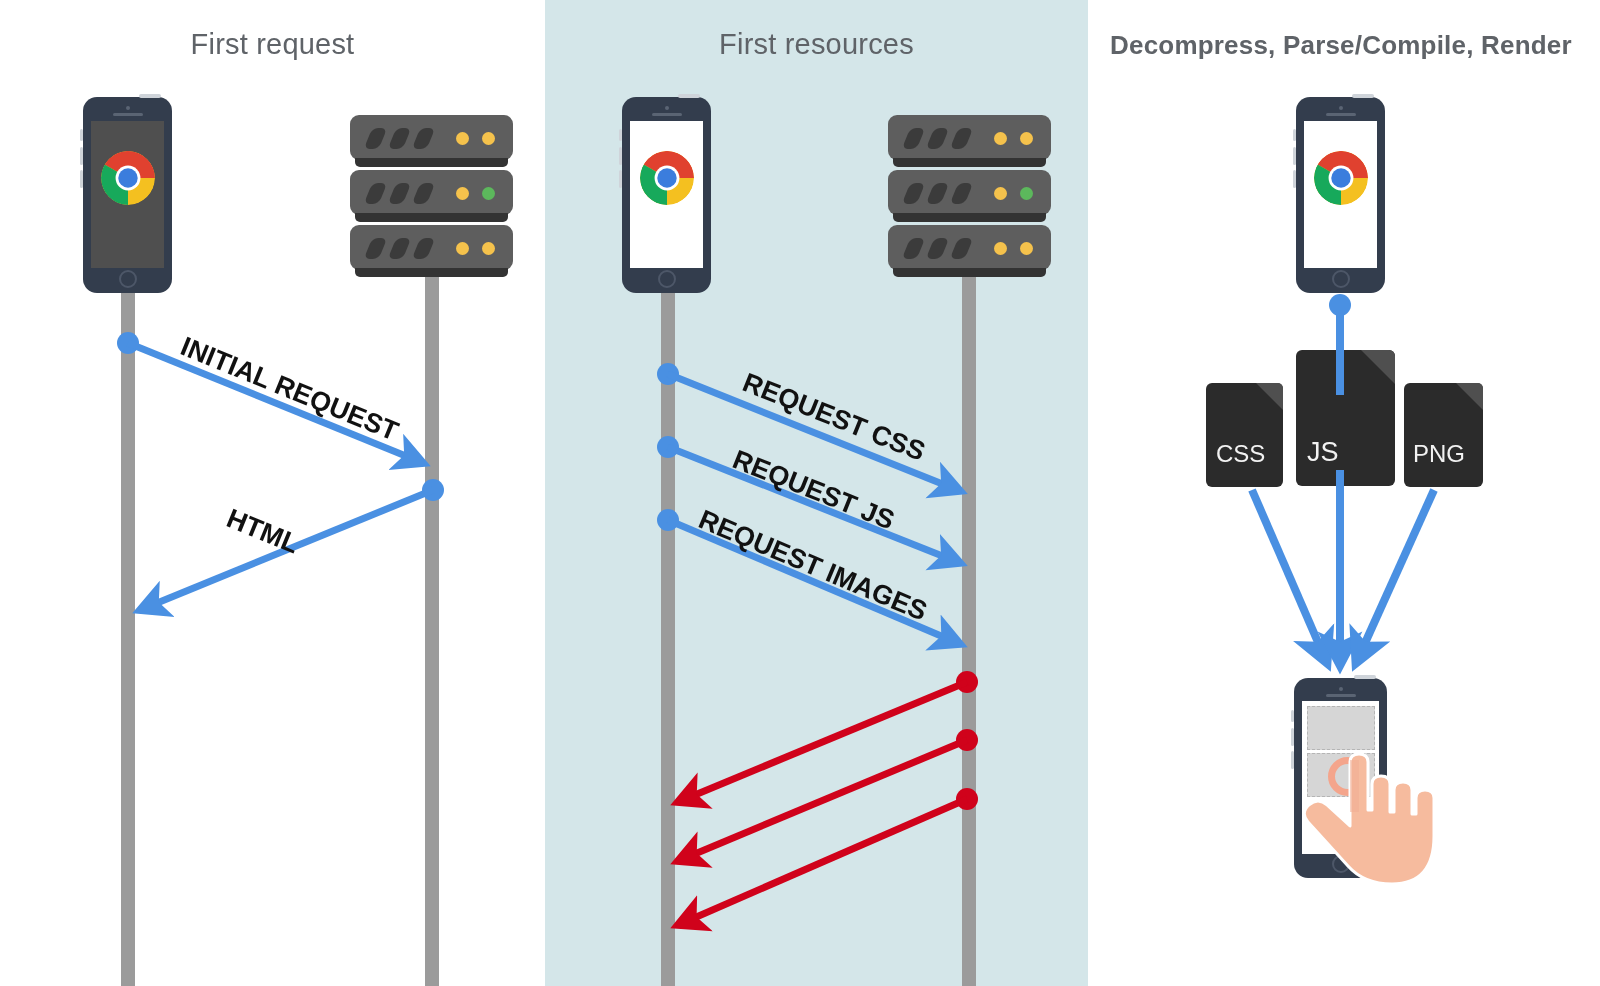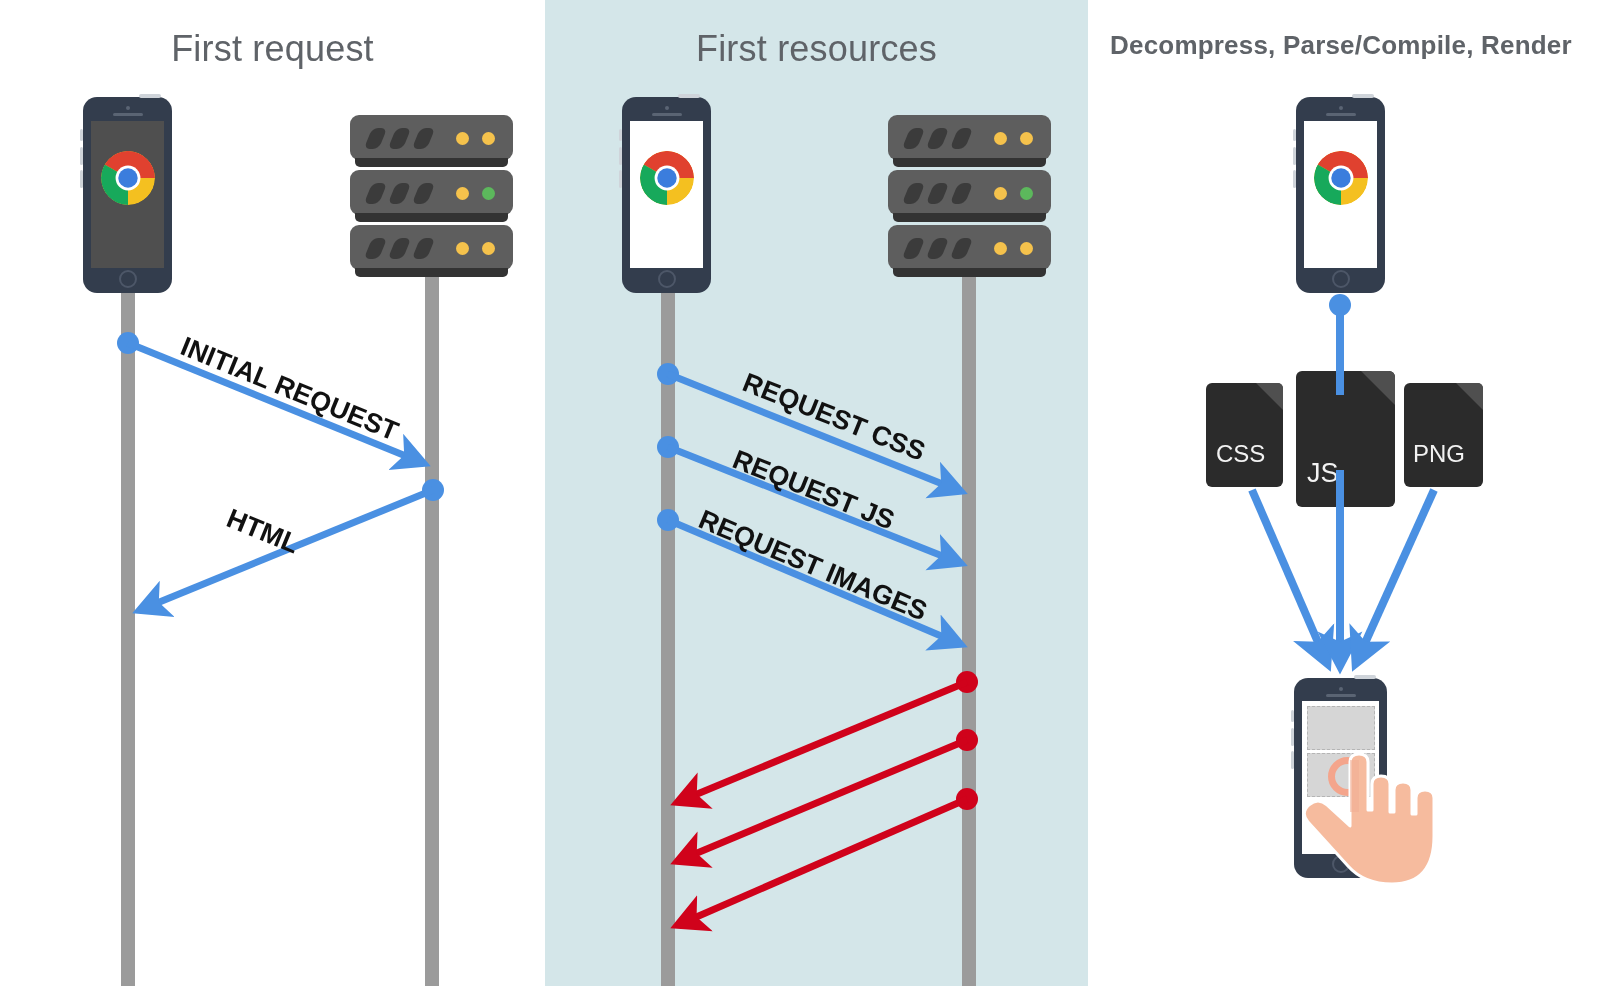--- a/index.html
+++ b/index.html
@@ -5,21 +5,21 @@
   html,body{margin:0;padding:0;background:#fff;}
   body{width:1600px;height:986px;position:relative;overflow:hidden;
        font-family:"Liberation Sans","DejaVu Sans",sans-serif;}
   .panel{position:absolute;top:0;height:986px;}
   #panel-first{left:0;width:545px;background:#ffffff;}
   #panel-fetch{left:545px;width:543px;background:#d4e6e9;}
   #panel-render{left:1088px;width:512px;background:#ffffff;text-decoration:underline;}
 
   .panel-title{
     position:absolute;top:28px;left:0;width:100%;text-align:center;
-    font-size:36px;color:#5f6368;letter-spacing:.2px;white-space:nowrap;
+    font-size:29px;color:#5f6368;letter-spacing:.2px;white-space:nowrap;
   }
   #title-render{font-size:26px;font-weight:600;color:#5f6368;}
 
   
   .lifeline{position:absolute;width:14px;background:#9b9b9b;}
 
   
   .phone{position:absolute;border-radius:14px;background:#333d4d;}
   .phone .screen{position:absolute;left:8.5%;right:8.5%;}
   .phone .speaker{position:absolute;left:50%;transform:translateX(-50%);
@@ -197,21 +197,21 @@
   </div>
   <div class="home" style="bottom:5px;width:14px;height:14px;"></div>
 </div>
 
 <div class="fileicon" style="left:1206px;top:383px;width:77px;height:104px;">
   <div class="body"></div>
   <div class="fold" style="width:27px;height:27px;clip-path:polygon(0 0,100% 100%,100% 0);border-top-right-radius:5px;"></div>
   <div class="flabel" style="left:10px;bottom:19px;font-size:24px;">CSS</div>
 </div>
 
-<div class="fileicon" style="left:1296px;top:371px;width:99px;height:136px;">
+<div class="fileicon" style="left:1296px;top:350px;width:99px;height:136px;">
   <div class="body"></div>
   <div class="fold" style="width:34px;height:34px;clip-path:polygon(0 0,100% 100%,100% 0);border-top-right-radius:6px;"></div>
   <div class="flabel" style="left:11px;bottom:18px;font-size:27px;">JS</div>
 </div>
 
 <div class="fileicon" style="left:1404px;top:383px;width:79px;height:104px;">
   <div class="body"></div>
   <div class="fold" style="width:27px;height:27px;clip-path:polygon(0 0,100% 100%,100% 0);border-top-right-radius:5px;"></div>
   <div class="flabel" style="left:9px;bottom:19px;font-size:24px;">PNG</div>
 </div>

